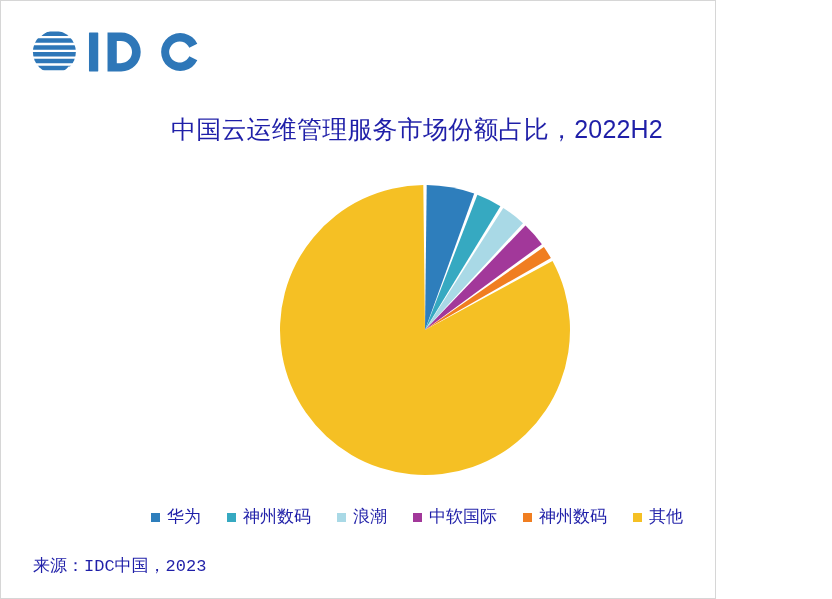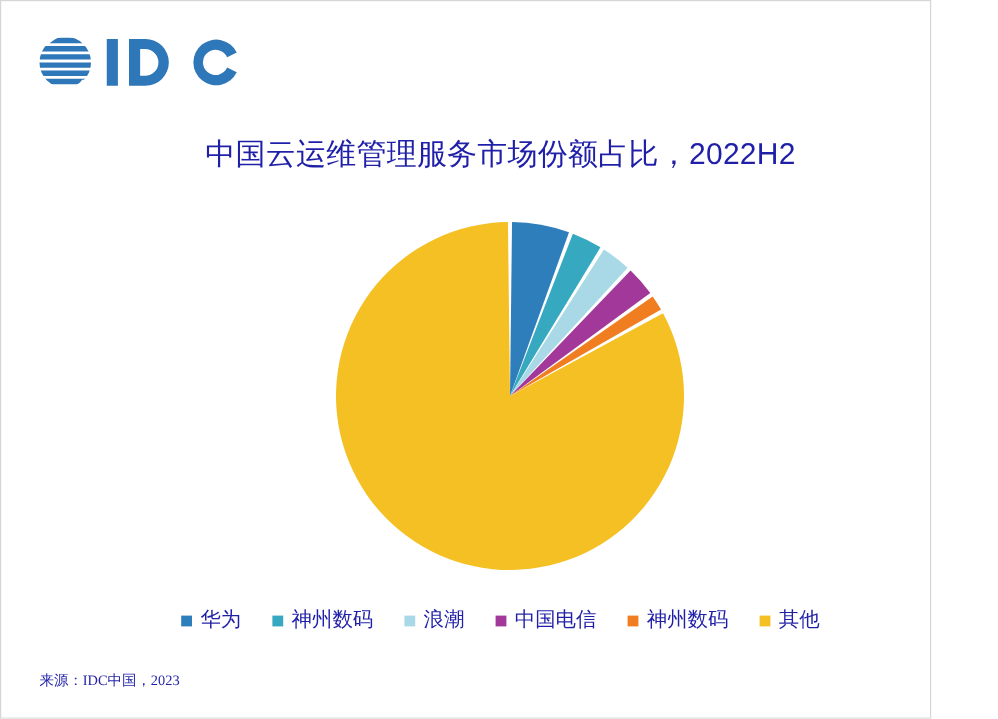--- a/index.html
+++ b/index.html
@@ -7,21 +7,21 @@
     margin: 0;
     padding: 0;
     background: #ffffff;
   }
   body {
     font-family: "Liberation Sans", "DejaVu Sans", sans-serif;
   }
 
   #slide {
     position: relative;
-    width: 776px;
+    width: 716px;
     height: 599px;
     background: #ffffff;
     border: 1px solid #d6d6d6;
     box-sizing: border-box;
     overflow: hidden;
   }
 
   
   #logo {
     position: absolute;
@@ -94,25 +94,25 @@
     color: #1f1fa8;
     line-height: 22px;
     font-family: "Liberation Sans", "DejaVu Sans", sans-serif;
   }
 
   
   #source {
     position: absolute;
     left: 32px;
     top: 554px;
-    font-size: 12px;
+    font-size: 17px;
     line-height: 24px;
     color: #1f1fa8;
     white-space: nowrap;
-    font-family: Liberation Serif, serif;
+    font-family: Liberation Mono, monospace;
   }
 </style>
 </head>
 <body>
 
 <div id="slide">
 
   <div id="logo">
     <svg width="52" height="46" viewBox="0 0 52 46" aria-hidden="true">
       <defs>
@@ -166,21 +166,21 @@
       <div class="legend-item">
         <span class="legend-swatch" style="background: rgb(54, 169, 193);"></span>
         <span class="legend-label">神州数码</span>
       </div>
       <div class="legend-item">
         <span class="legend-swatch" style="background: rgb(169, 217, 230);"></span>
         <span class="legend-label">浪潮</span>
       </div>
       <div class="legend-item">
         <span class="legend-swatch" style="background: rgb(162, 56, 154);"></span>
-        <span class="legend-label">中国电信</span>
+        <span class="legend-label">中软国际</span>
       </div>
       <div class="legend-item">
         <span class="legend-swatch" style="background: rgb(240, 126, 33);"></span>
         <span class="legend-label">神州数码</span>
       </div>
       <div class="legend-item">
         <span class="legend-swatch" style="background: rgb(245, 192, 36);"></span>
         <span class="legend-label">其他</span>
       </div>
     </div>

